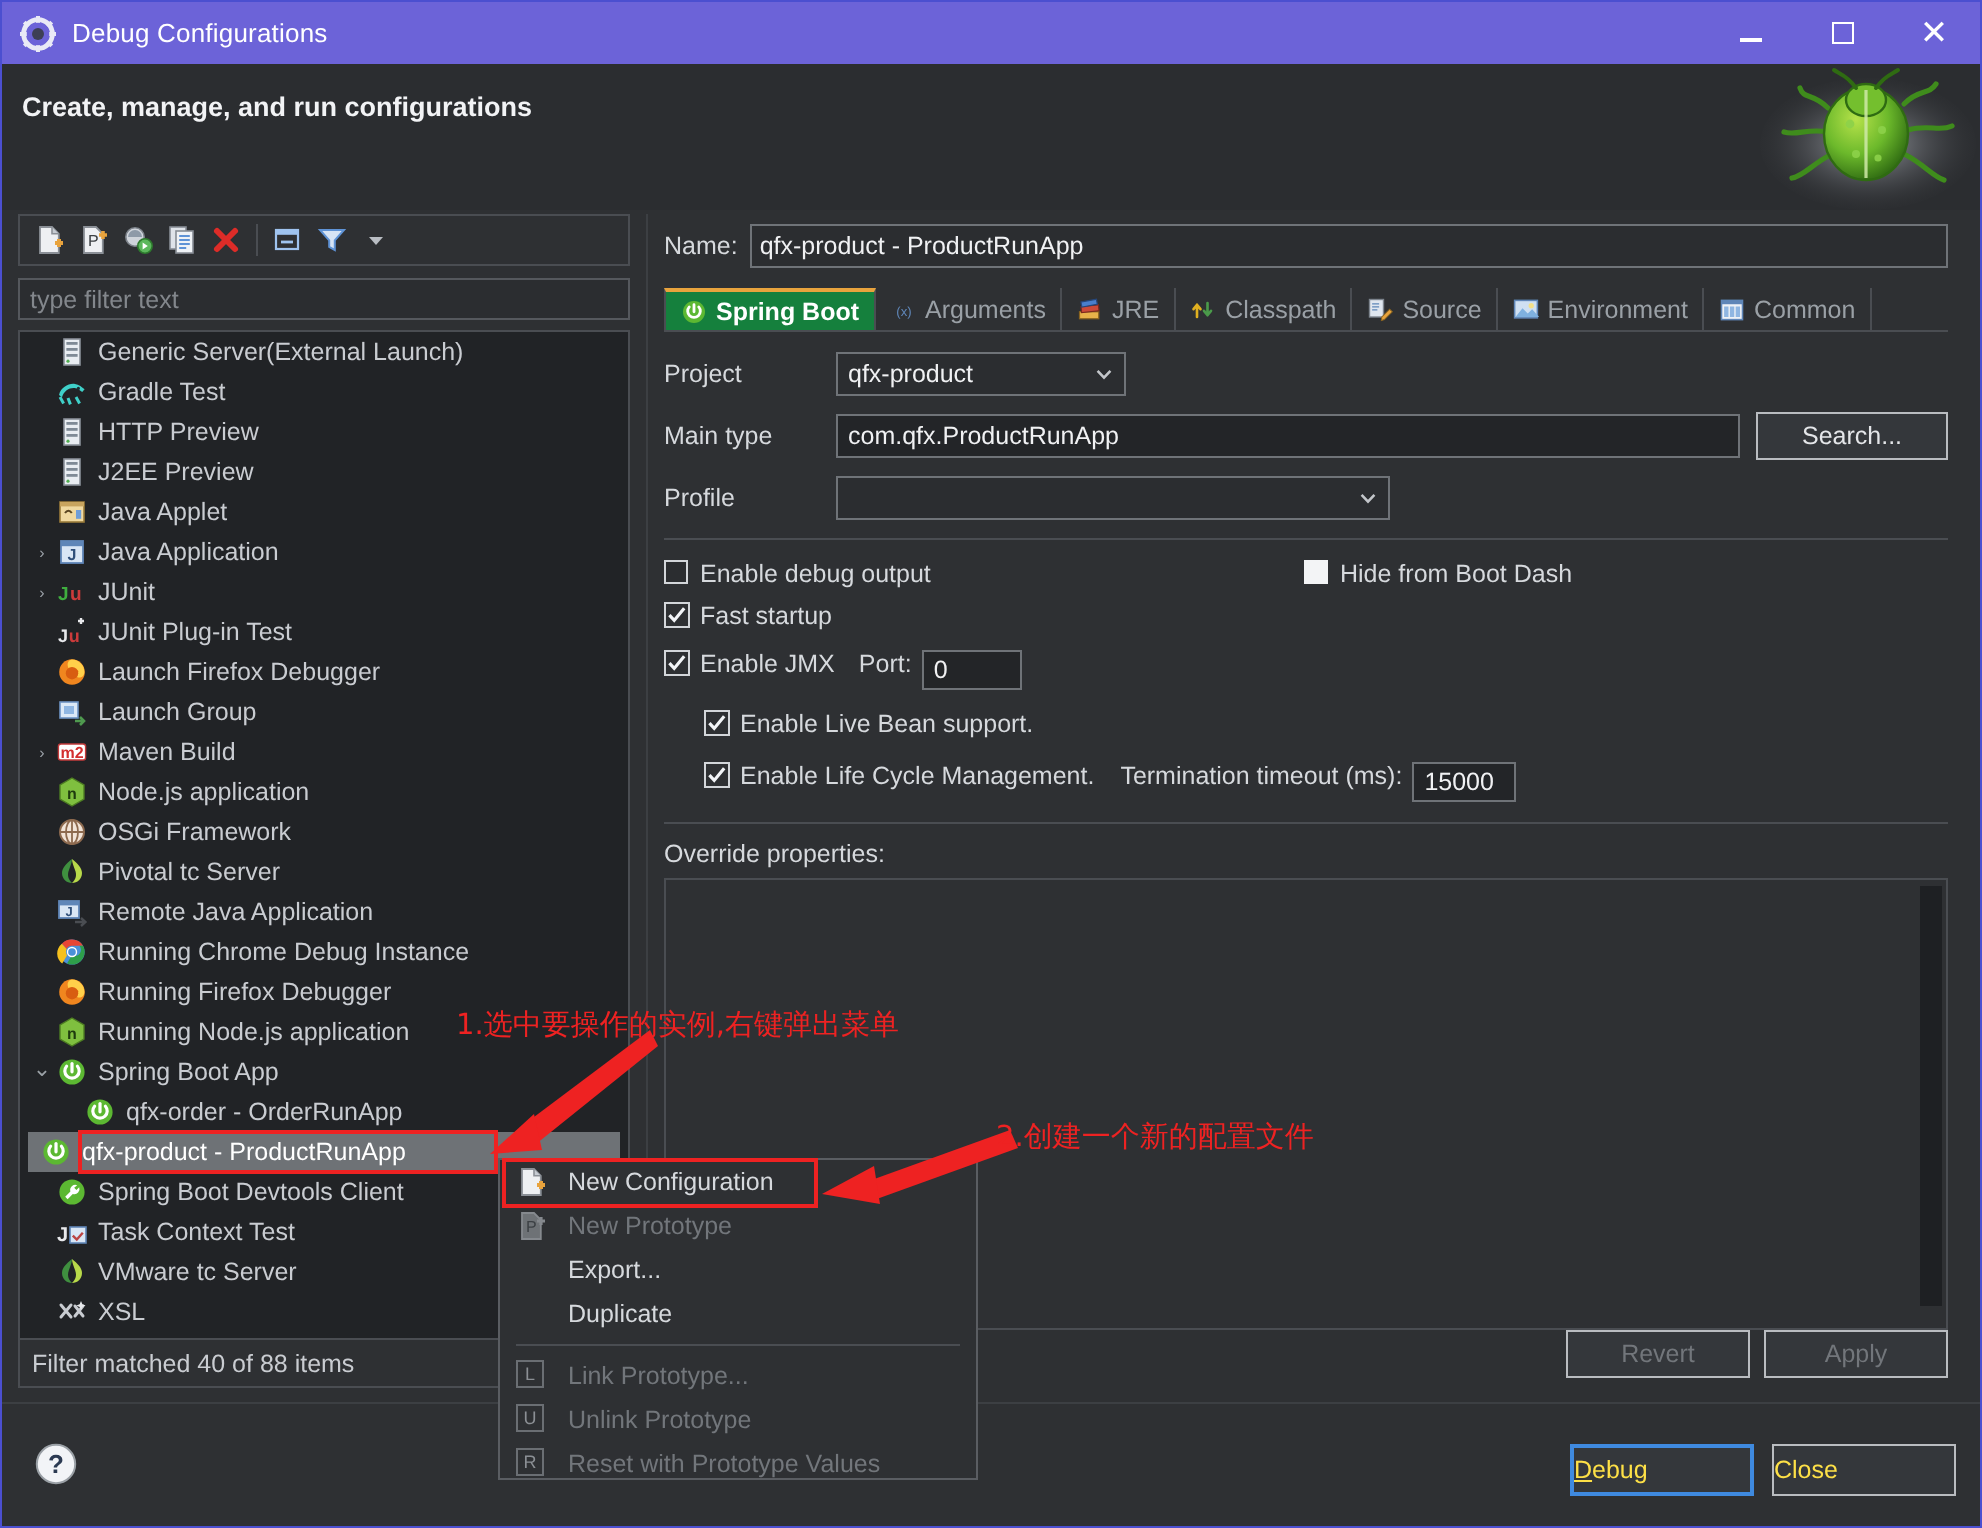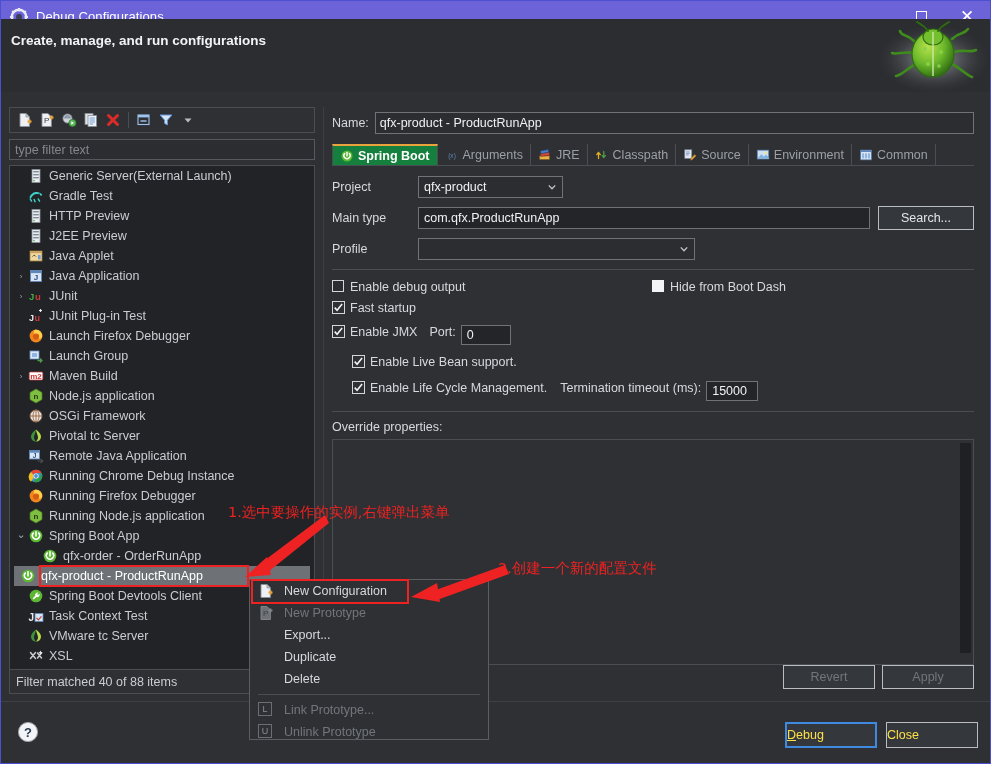--- a/index.html
+++ b/index.html
@@ -20,21 +20,21 @@
             position:relative;flex:0 0 auto;}
   .titlebar .tb-title{font-size:13px;color:#ffffff;letter-spacing:.1px;}
   .winbtns{margin-left:auto;display:flex;height:31px;}
   .winbtn{width:46px;height:31px;display:flex;align-items:center;justify-content:center;
           color:#fff;font-size:15px;line-height:1;}
   .winbtn.min span{display:block;width:11px;height:1.5px;background:#fff;margin-top:7px;}
   .winbtn.max span{display:block;width:11px;height:11px;border:1.5px solid #fff;box-sizing:border-box;}
   .winbtn.close span{font-size:17px;font-weight:300;}
 
   
-  .banner{position:absolute;left:0;top:18px;width:989px;height:73px;background:#2b2d30;
+  .banner{position:absolute;left:0;top:31px;width:989px;height:73px;background:#2b2d30;
           overflow:hidden;}
   .banner-title{position:absolute;left:10px;top:14px;font-size:13.5px;font-weight:bold;color:#f2f3f5;}
   .banner-art{position:absolute;right:0;top:0;width:120px;height:73px;}
 
   
   .leftpanel{position:absolute;left:8px;top:106px;width:306px;height:590px;}
   .toolbar{height:26px;border:1px solid #4a4d52;background:#2e3033;
            display:flex;align-items:center;padding:0 4px;box-sizing:border-box;}
   .tb-btn{width:22px;height:20px;display:flex;align-items:center;justify-content:center;}
   .tb-sep{width:1px;height:16px;background:#4a4d52;margin:0 4px;}
@@ -720,24 +720,20 @@
         <span>New Prototype</span>
       </div>
       <div class="mitem">
         <span class="mi"><svg width="16" height="16" viewBox="0 0 16 16"></svg></span>
         <span>Export...</span>
       </div>
       <div class="mitem">
         <span class="mi"><svg width="16" height="16" viewBox="0 0 16 16"></svg></span>
         <span>Duplicate</span>
       </div>
-      <div class="mitem">
-        <span class="mi"><svg width="16" height="16" viewBox="0 0 16 16"></svg></span>
-        <span>Delete</span>
-      </div>
       <div class="msep"></div>
       <div class="mitem dim">
         <span class="mi">
           <span class="mkey">L</span>
         </span>
         <span>Link Prototype...</span>
       </div>
       <div class="mitem dim">
         <span class="mi">
           <span class="mkey">U</span>

